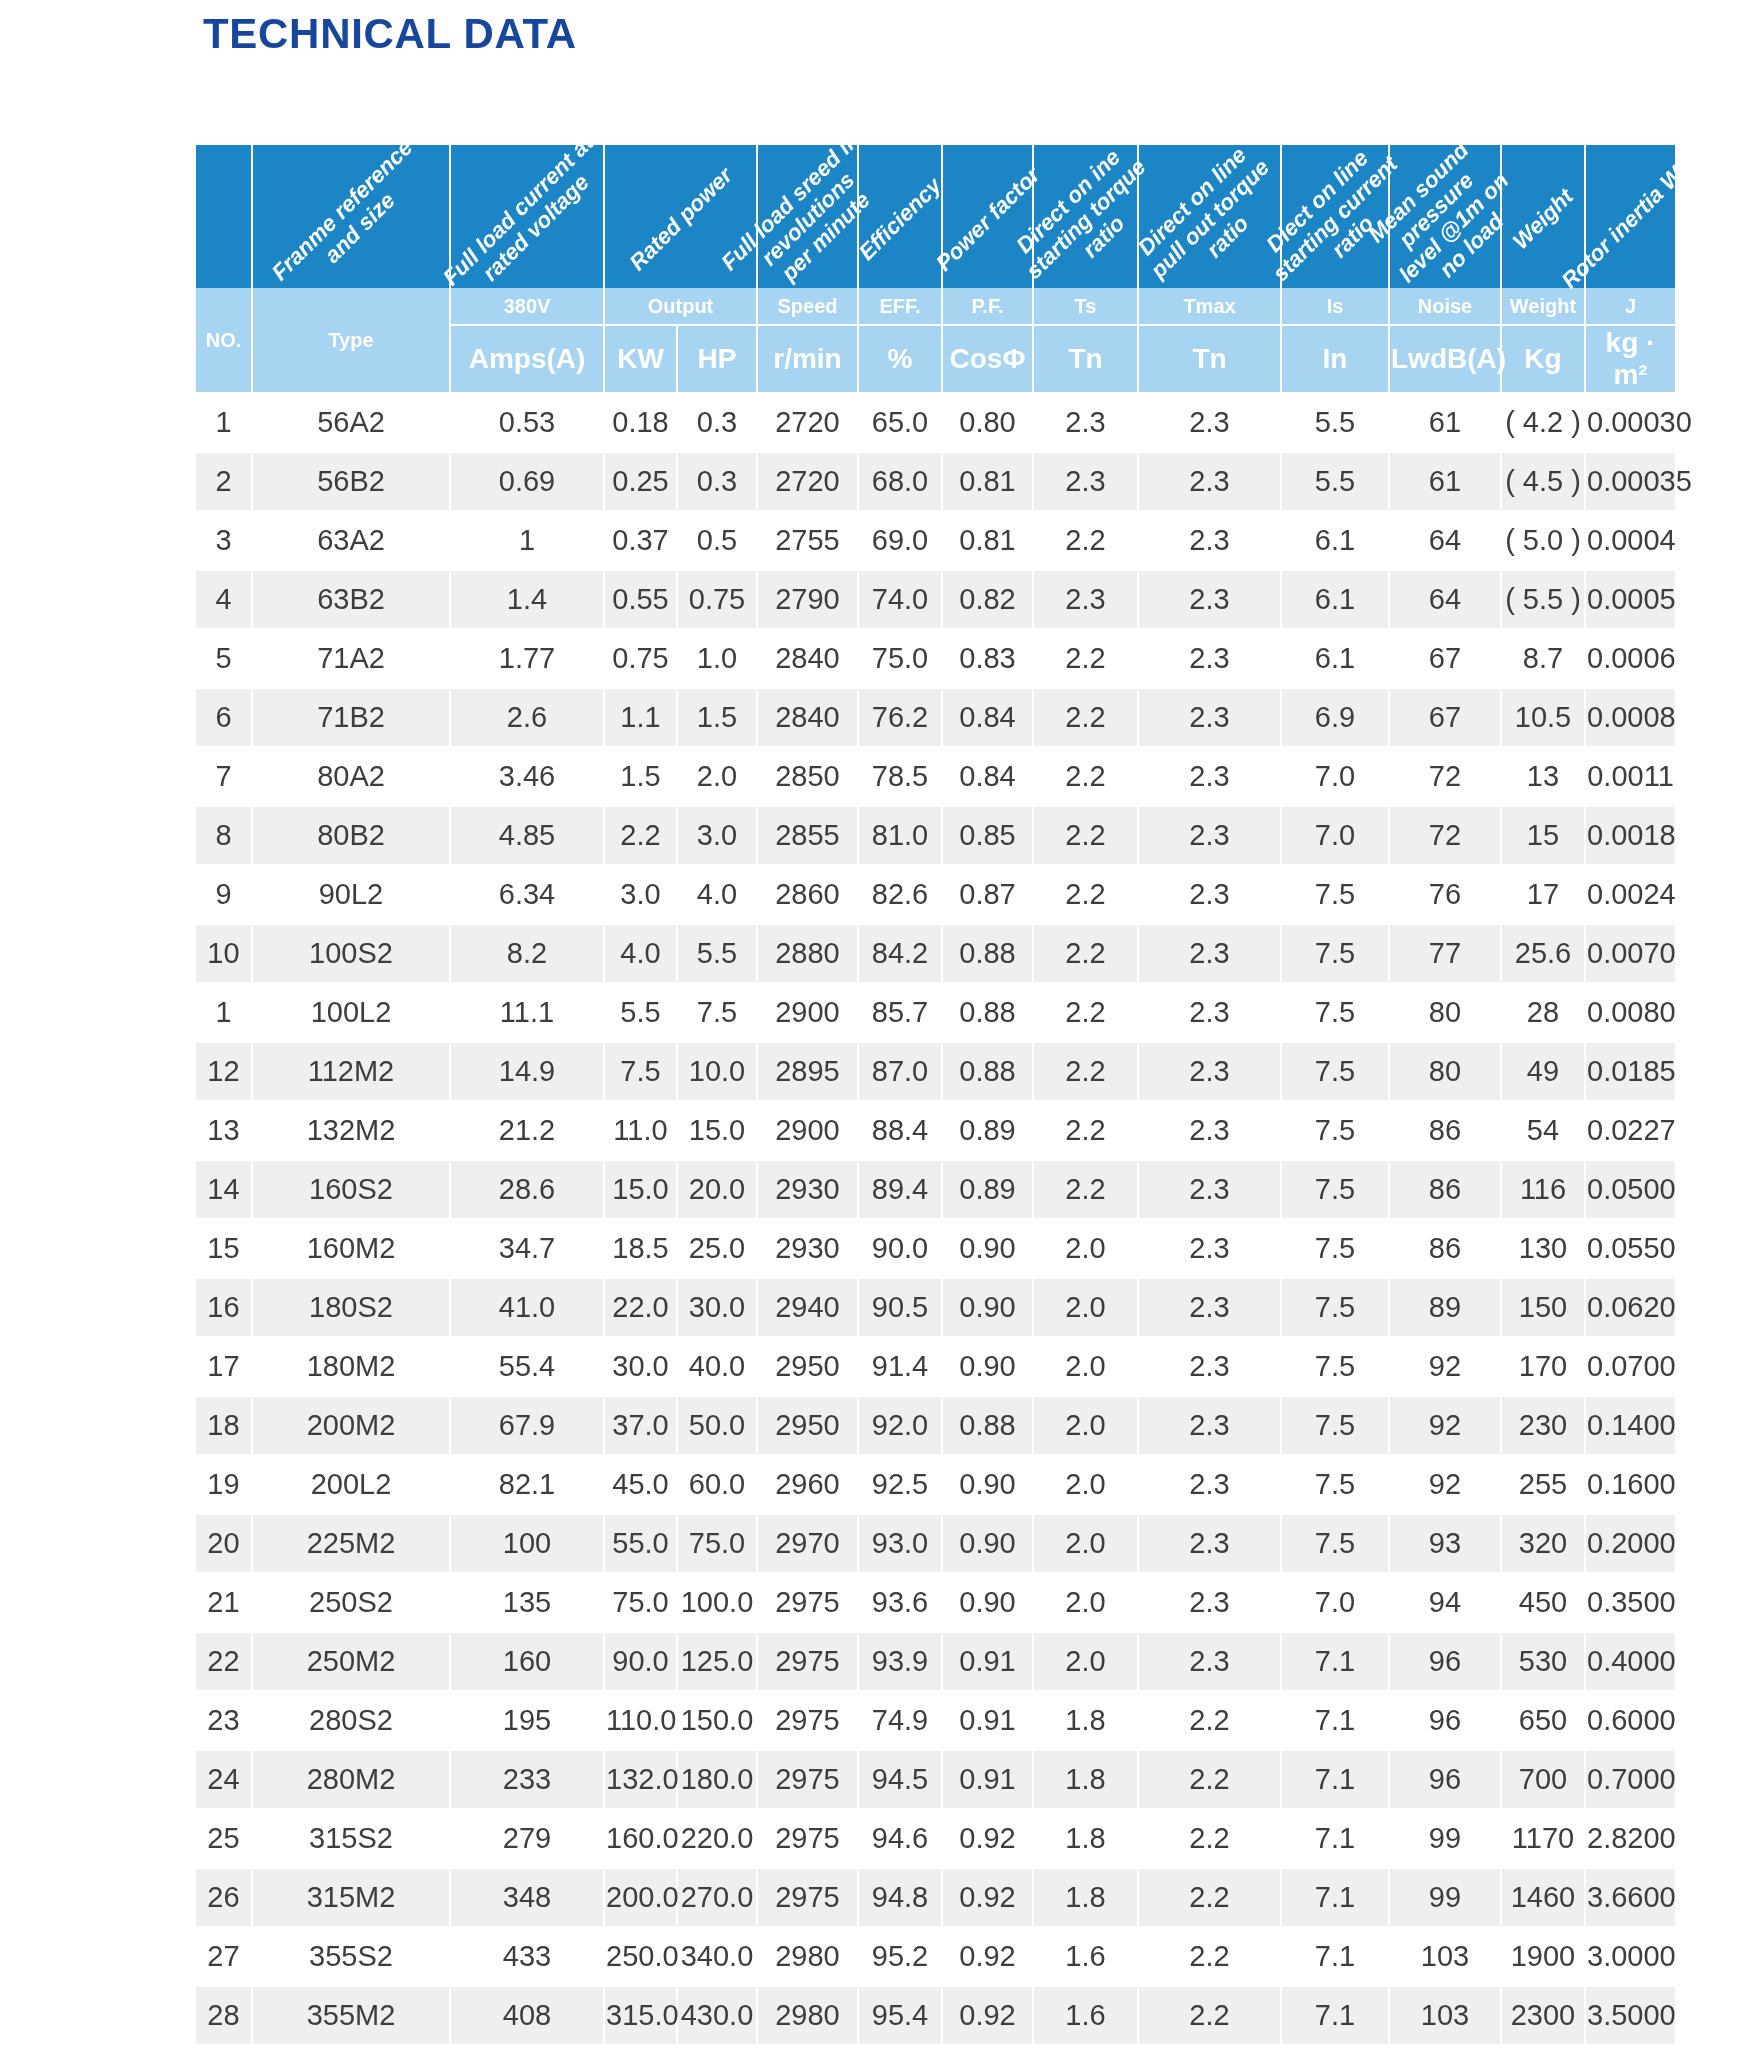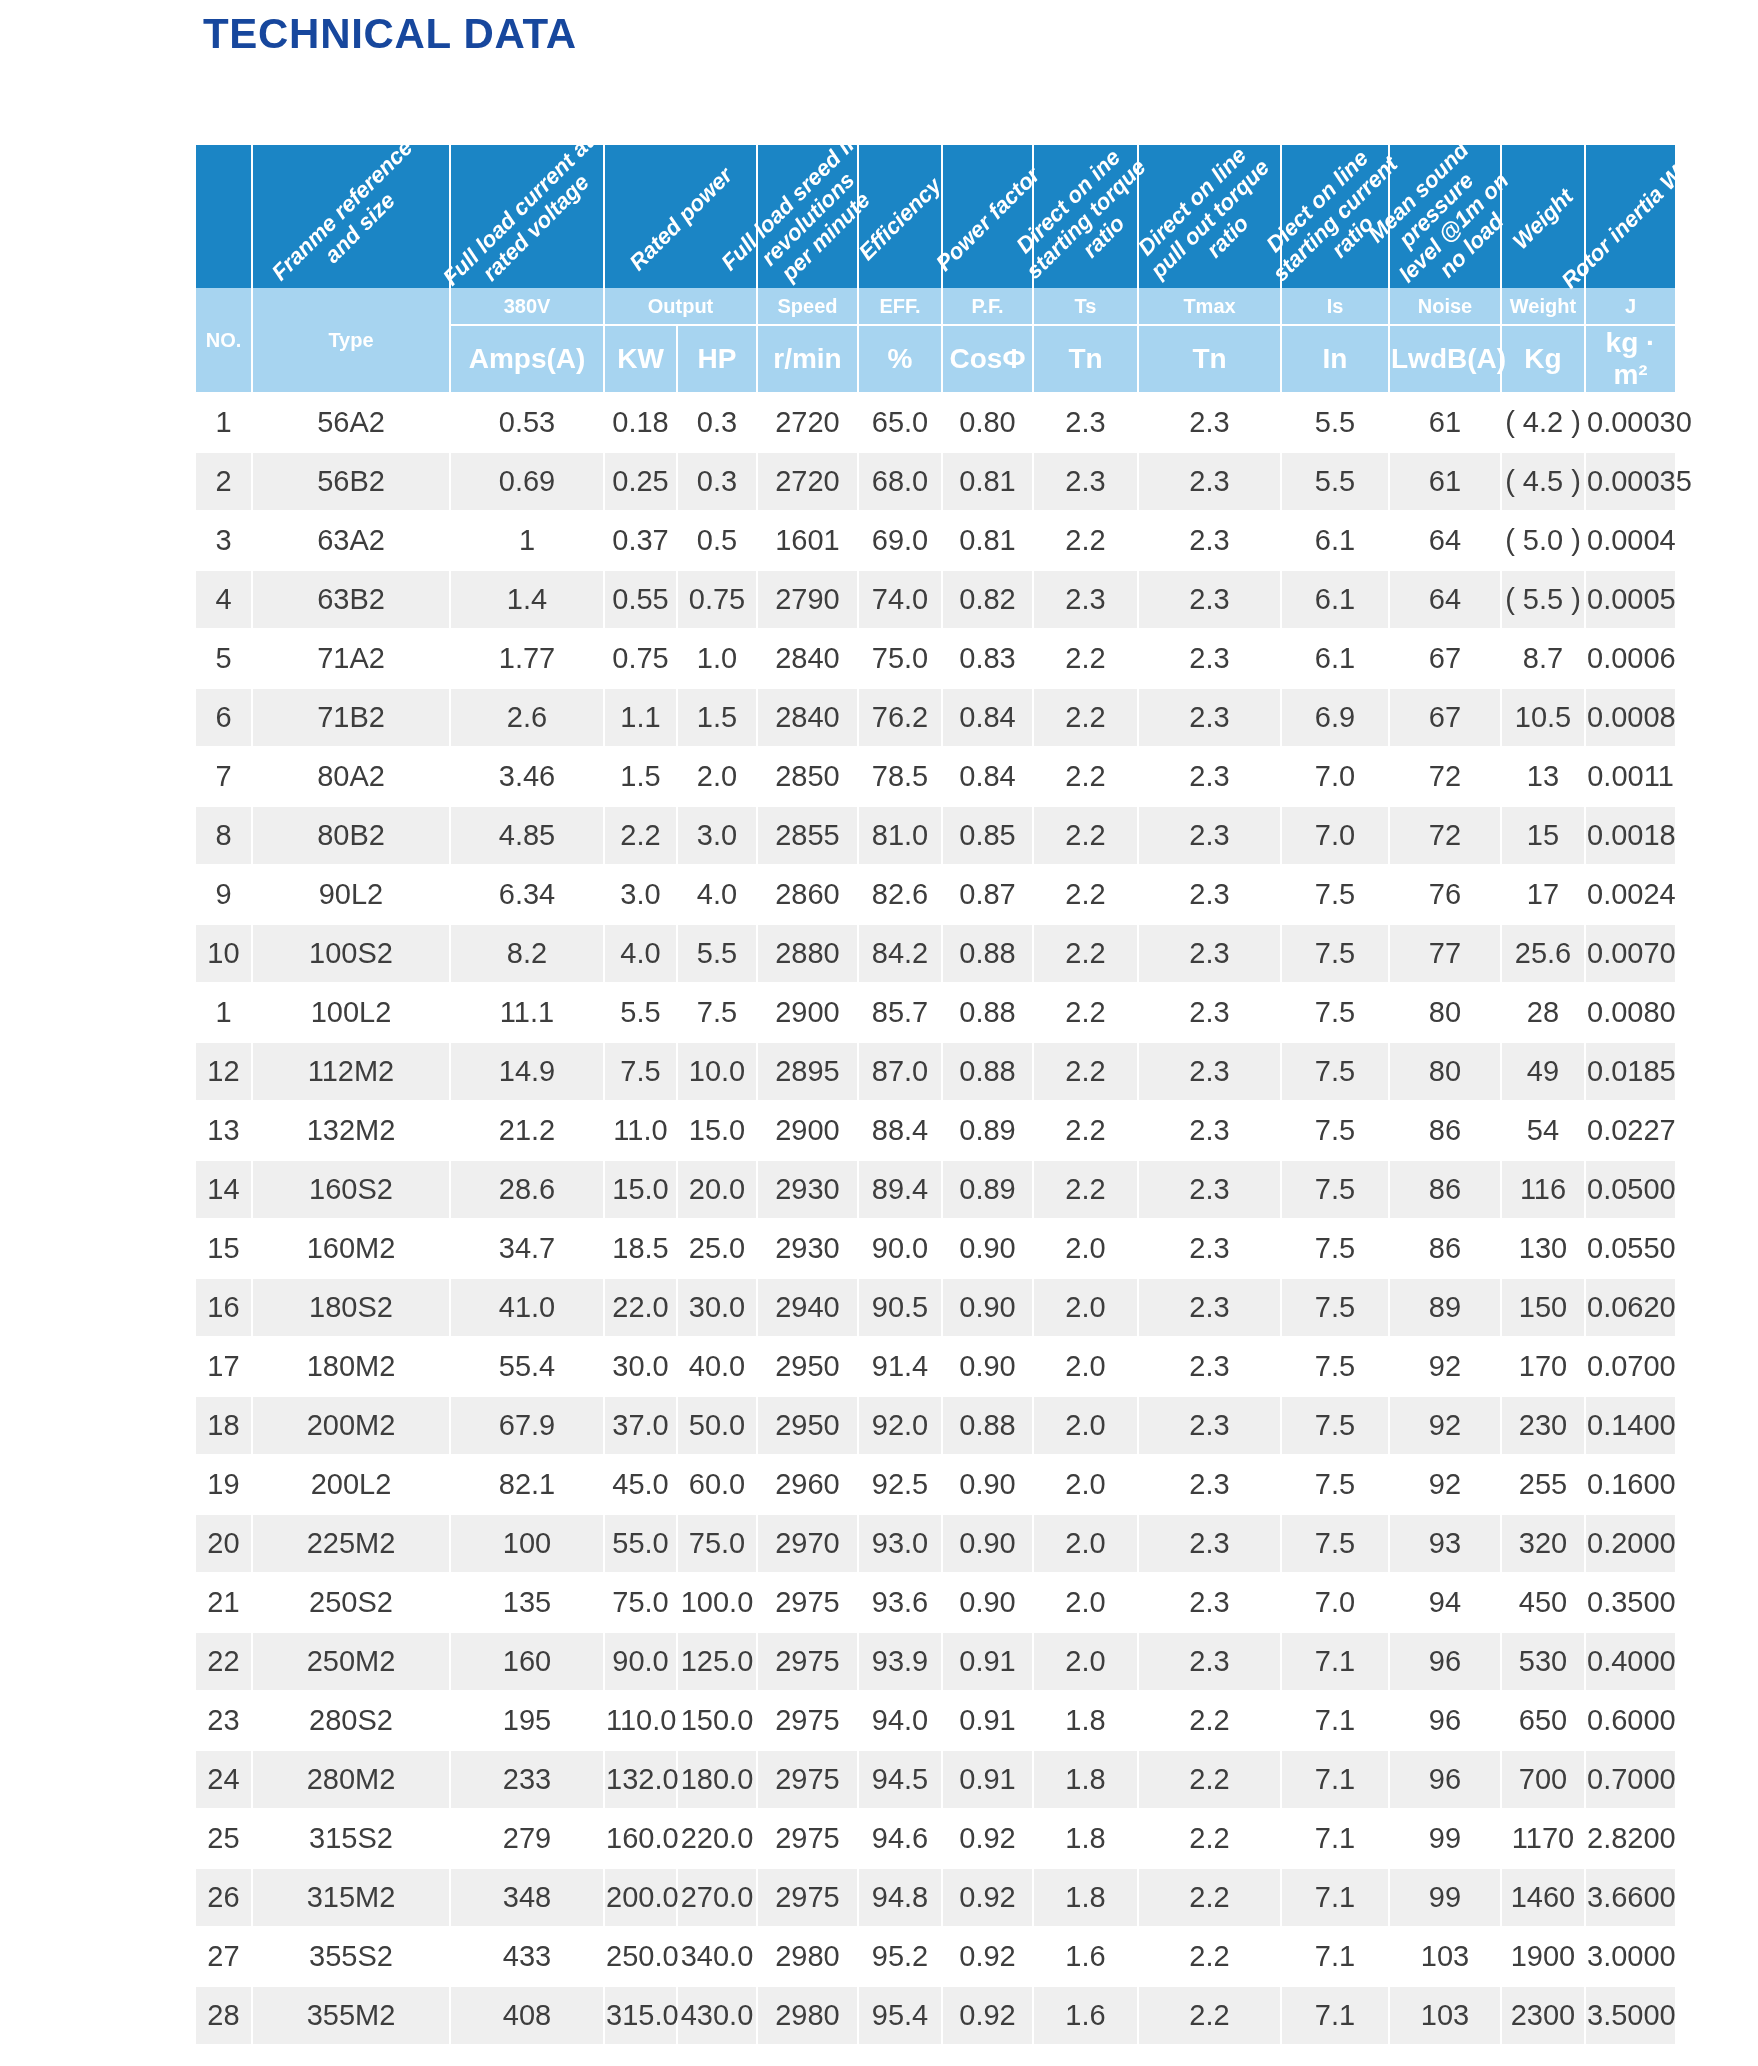--- a/index.html
+++ b/index.html
@@ -193,21 +193,21 @@
           <td>61</td>
           <td>( 4.5 )</td>
           <td>0.00035</td>
         </tr>
         <tr>
           <td>3</td>
           <td>63A2</td>
           <td>1</td>
           <td>0.37</td>
           <td>0.5</td>
-          <td>1601</td>
+          <td>2755</td>
           <td>69.0</td>
           <td>0.81</td>
           <td>2.2</td>
           <td>2.3</td>
           <td>6.1</td>
           <td>64</td>
           <td>( 5.0 )</td>
           <td>0.0004</td>
         </tr>
         <tr>
@@ -514,21 +514,21 @@
           <td>530</td>
           <td>0.4000</td>
         </tr>
         <tr>
           <td>23</td>
           <td>280S2</td>
           <td>195</td>
           <td>110.0</td>
           <td>150.0</td>
           <td>2975</td>
-          <td>94.0</td>
+          <td>74.9</td>
           <td>0.91</td>
           <td>1.8</td>
           <td>2.2</td>
           <td>7.1</td>
           <td>96</td>
           <td>650</td>
           <td>0.6000</td>
         </tr>
         <tr>
           <td>24</td>

